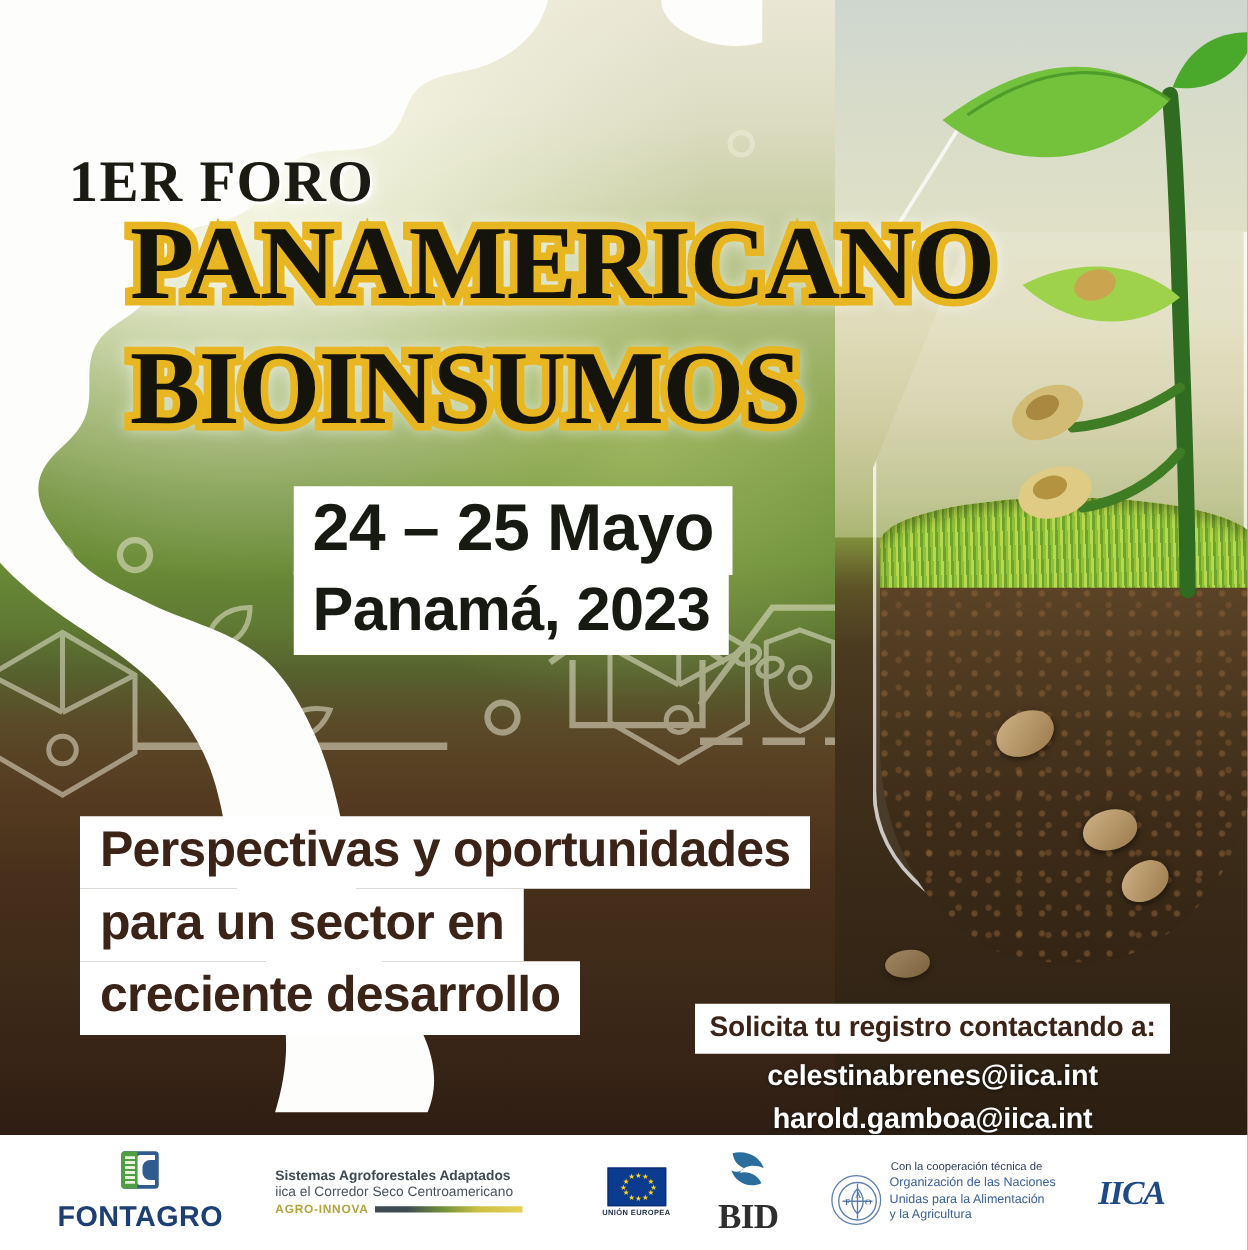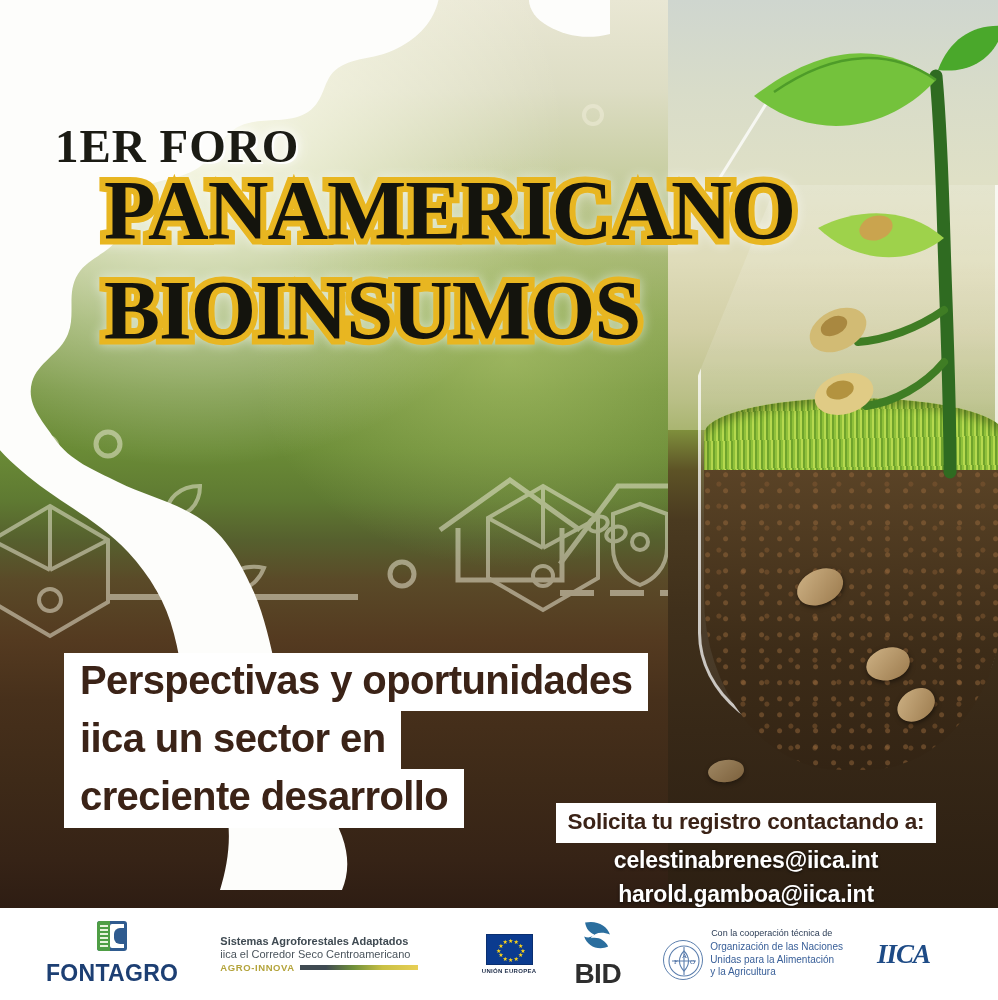--- a/index.html
+++ b/index.html
@@ -165,21 +165,21 @@
   .agro-l2 { font-weight:400; color:#4a545c; }
   .agro-row { display:flex; align-items:center; gap:5px; margin-top:1px; }
   .agro-l3 { font-size:9.5px; font-weight:700; color:#b4a43c; letter-spacing:.6px; white-space:nowrap; }
   .agro-bar { width:118px; height:5px; background:linear-gradient(to right,#3f4a52 0%,#3f4a52 22%,#6f8f3a 45%,#c9c044 70%,#e8cf55 100%); }
 
   .f-eu { margin-left:64px; flex-direction:column; align-items:center; }
   .eu-flag { width:47px; height:31px; background:#0b3b8f; position:relative; border:1px solid #0a2f70; }
   .eu-star { position:absolute; width:4px; height:4px; color:#ffd617; font-size:6px; line-height:4px; text-align:center; }
   .eu-cap { font-size:6px; font-weight:700; color:#1b2a46; margin-top:3px; letter-spacing:.3px; }
 
-  .f-bid { margin-left:38px; gap:5px; }
+  .f-bid { margin-left:38px; gap:5px;font-family:Liberation Serif, serif; }
   .bid-mark { width:38px; height:35px; position:relative; }
   .bid-text { font-size:28px; font-weight:700; color:#2e2e2e; letter-spacing:-.5px; }
 
   .f-fao { margin-left:42px; flex-direction:column; align-items:flex-start; }
   .fao-head { font-size:9px; color:#2b3c55; margin-left:48px; margin-bottom:2px; white-space:nowrap; }
   .fao-row { display:flex; align-items:center; gap:7px; }
   .fao-mark { width:40px; height:40px; border-radius:50%; border:1.6px solid #5c7fae; position:relative; flex:none; }
   .fao-txt { font-size:10px; color:#3a6099; line-height:1.28; white-space:nowrap; }
 
   .f-iica { margin-left:34px; gap:4px; }
@@ -321,24 +321,28 @@
       <path d="M256 352 C236 376 206 392 178 396" stroke="#3f7d24" stroke-width="8" stroke-linecap="round"></path>
       <ellipse cx="156" cy="384" rx="30" ry="20" fill="#e0cb85" transform="rotate(-16 156 384)"></ellipse>
       <ellipse cx="152" cy="380" rx="14" ry="9" fill="#b3933f" transform="rotate(-16 152 380)"></ellipse>
     </svg>
   </div>
 
   <div class="foro">1ER FORO</div>
   <div class="big-title title-1">PANAMERICANO</div>
   <div class="big-title title-2">BIOINSUMOS</div>
 
+  <div class="datewrap">
+    <div class="dateline date-1">24 – 25 Mayo</div>
+    <div class="dateline date-2">Panamá, 2023</div>
+  </div>
 
   <div class="tagwrap">
     <div class="tagline">Perspectivas y oportunidades</div>
-    <div class="tagline">iica un sector en</div>
+    <div class="tagline">para un sector en</div>
     <div class="tagline">creciente desarrollo</div>
   </div>
 
   <div class="contact">
     <div class="contact-head">Solicita tu registro contactando a:</div>
     <div class="contact-mail">celestinabrenes@iica.int</div>
     <div class="contact-mail">harold.gamboa@iica.int</div>
   </div>
 
   <div class="footer">

